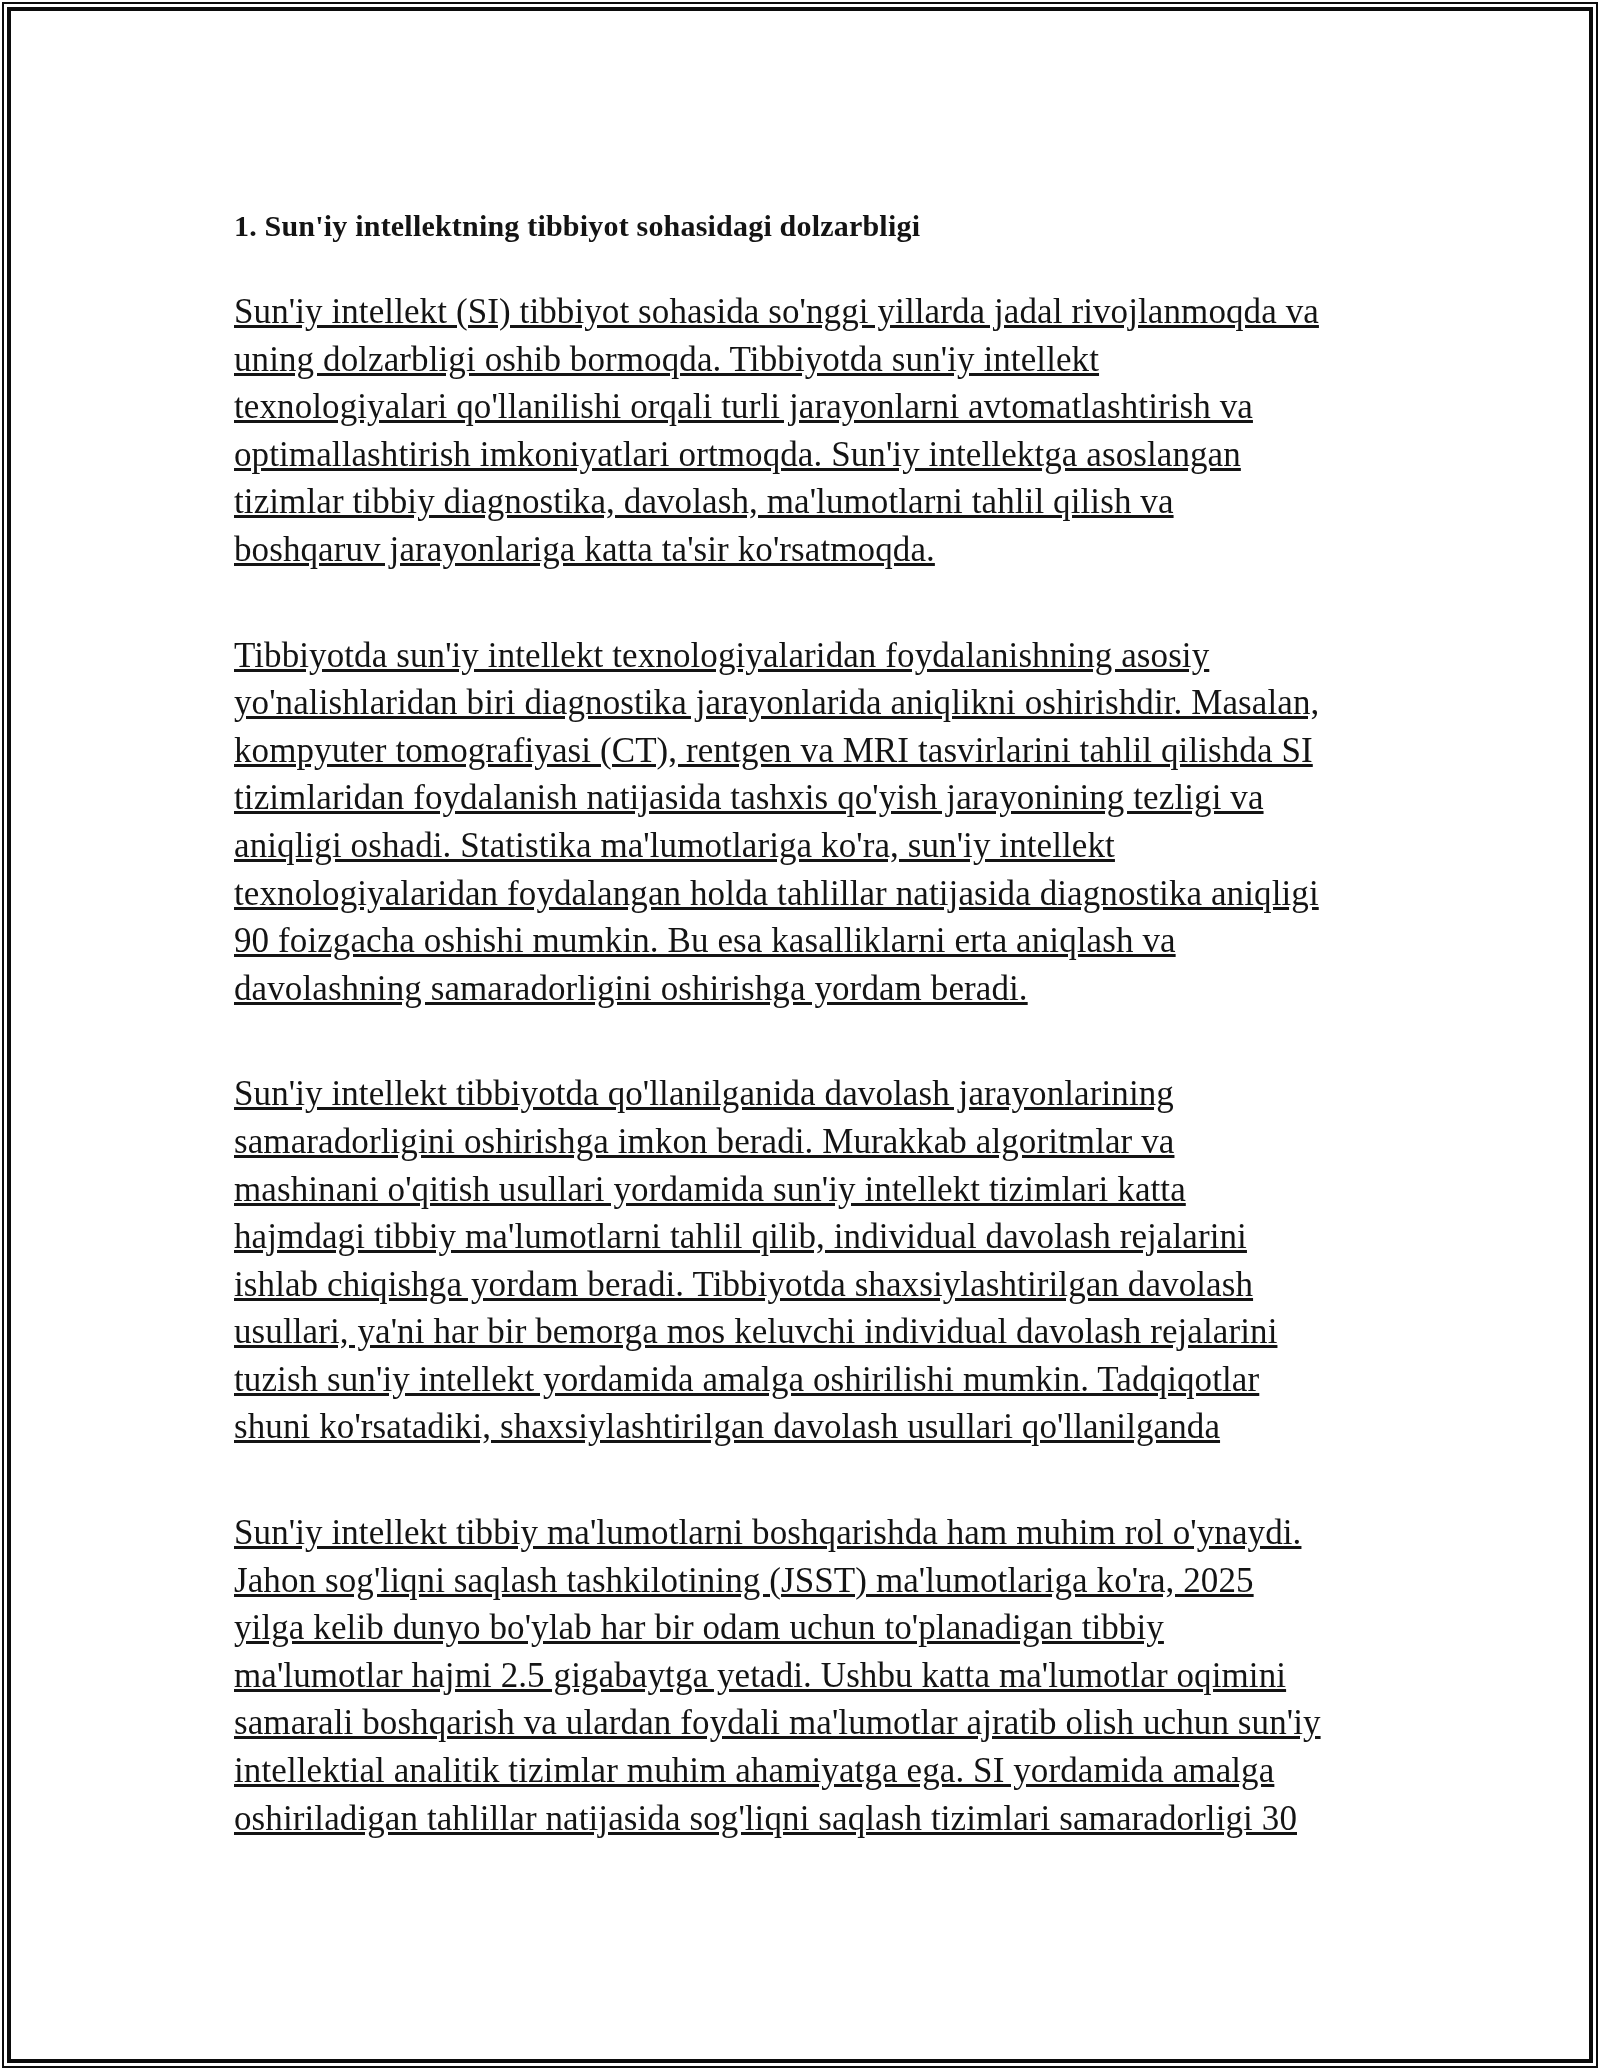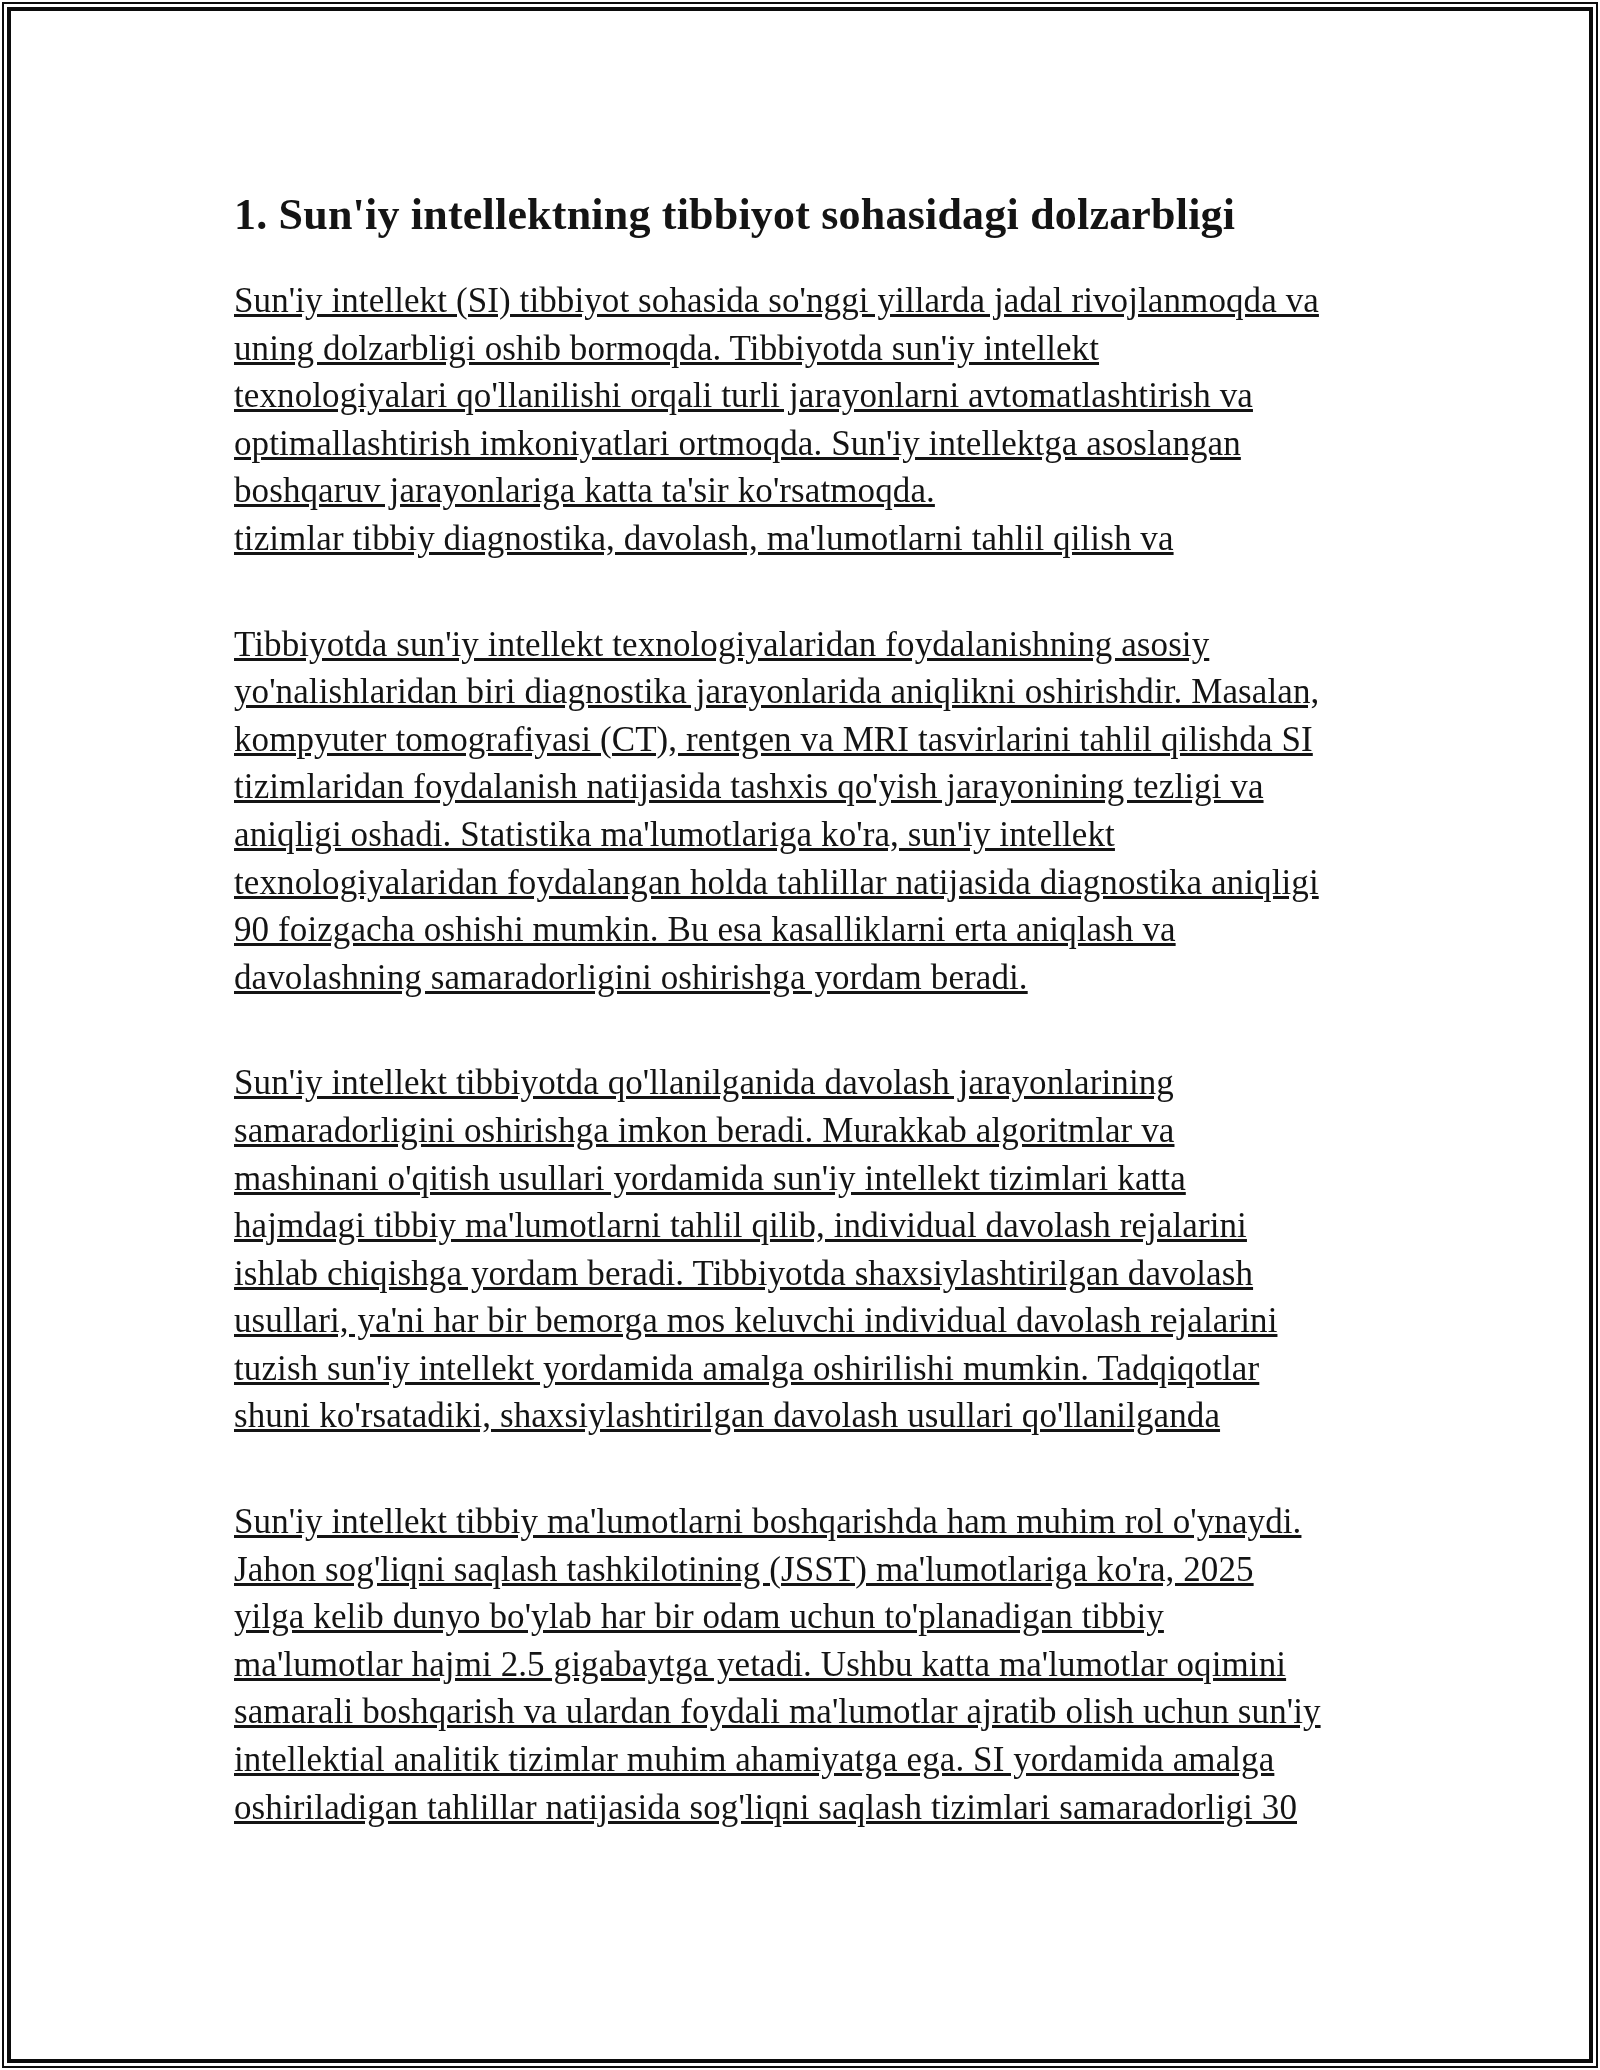--- a/index.html
+++ b/index.html
@@ -29,24 +29,24 @@
   }
   .page-content {
     position: absolute;
     top: 11px; left: 11px; right: 11px; bottom: 11px;
     padding: 171px 60px 0 223px;
     box-sizing: border-box;
     background: #ffffff;
     overflow: hidden;
   }
   .doc-title {
-    font-size: 44px;
+    font-size: 30px;
     line-height: 56px;
     font-weight: bold;
-    margin: 5px 0 34px 0;
+    margin: 16px 0 34px 0;
     letter-spacing: 0.2px;
     white-space: pre;
   }
   .para {
     margin: 0 0 58px 0;
   }
   .line {
     font-size: 35px;
     line-height: 47.6px;
     white-space: pre;
@@ -58,22 +58,22 @@
 <body>
 
 <div class="page-content">
   <h1 class="doc-title">1. Sun'iy intellektning tibbiyot sohasidagi dolzarbligi</h1>
   <div id="doc-body">
       <div class="para">
         <div class="line">Sun'iy intellekt (SI) tibbiyot sohasida so'nggi yillarda jadal rivojlanmoqda va</div>
         <div class="line">uning dolzarbligi oshib bormoqda. Tibbiyotda sun'iy intellekt</div>
         <div class="line">texnologiyalari qo'llanilishi orqali turli jarayonlarni avtomatlashtirish va</div>
         <div class="line">optimallashtirish imkoniyatlari ortmoqda. Sun'iy intellektga asoslangan</div>
+        <div class="line">tizimlar tibbiy diagnostika, davolash, ma'lumotlarni tahlil qilish va</div>
         <div class="line">boshqaruv jarayonlariga katta ta'sir ko'rsatmoqda.</div>
-        <div class="line">tizimlar tibbiy diagnostika, davolash, ma'lumotlarni tahlil qilish va</div>
       </div>
       <div class="para">
         <div class="line">Tibbiyotda sun'iy intellekt texnologiyalaridan foydalanishning asosiy</div>
         <div class="line">yo'nalishlaridan biri diagnostika jarayonlarida aniqlikni oshirishdir. Masalan,</div>
         <div class="line">kompyuter tomografiyasi (CT), rentgen va MRI tasvirlarini tahlil qilishda SI</div>
         <div class="line">tizimlaridan foydalanish natijasida tashxis qo'yish jarayonining tezligi va</div>
         <div class="line">aniqligi oshadi. Statistika ma'lumotlariga ko'ra, sun'iy intellekt</div>
         <div class="line">texnologiyalaridan foydalangan holda tahlillar natijasida diagnostika aniqligi</div>
         <div class="line">90 foizgacha oshishi mumkin. Bu esa kasalliklarni erta aniqlash va</div>
         <div class="line">davolashning samaradorligini oshirishga yordam beradi.</div>

